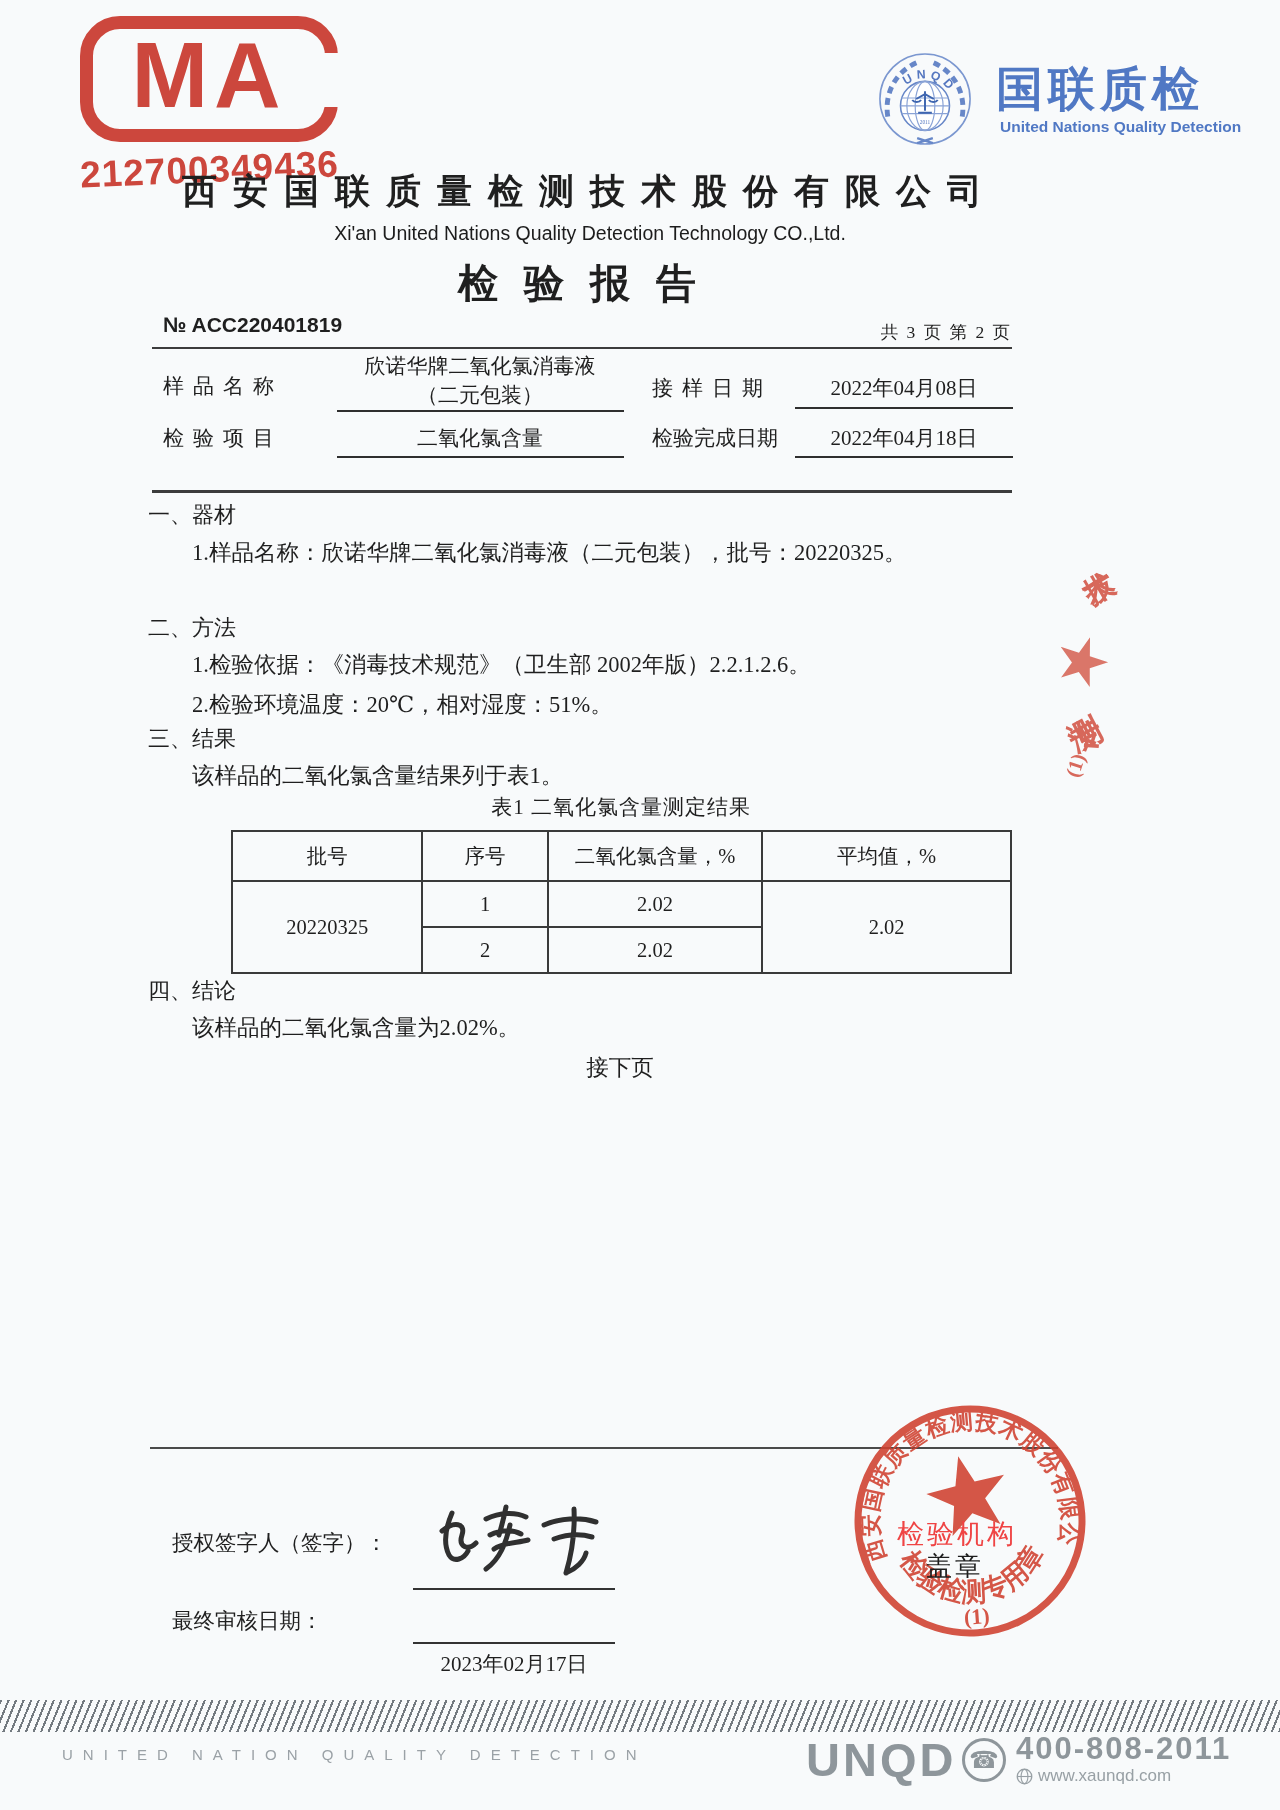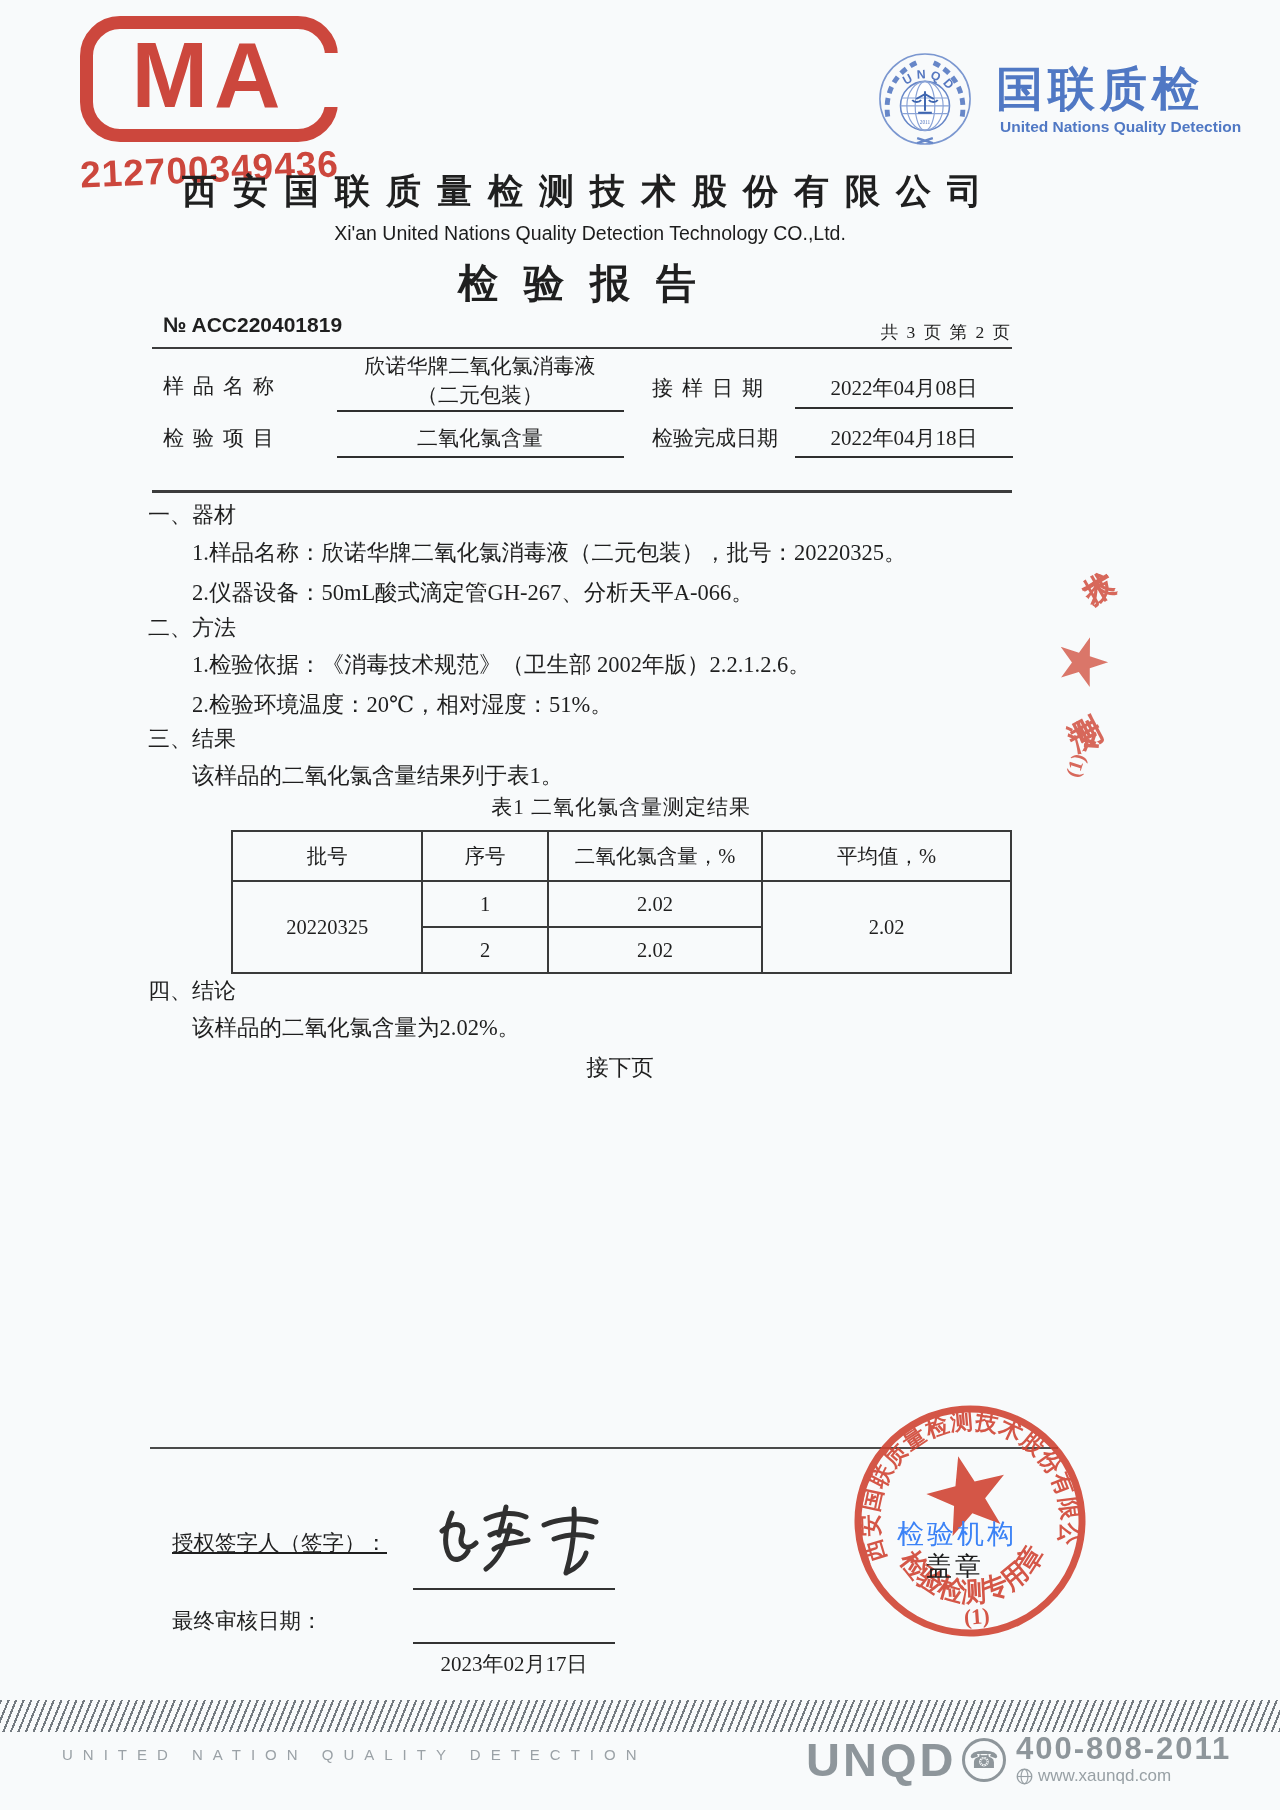--- a/index.html
+++ b/index.html
@@ -59,30 +59,30 @@
   table.rtable td{height:44px;}
 
   
   .side-stamp{left:1030px;top:552px;width:100px;height:250px;color:#cf4434;}
   .side-frag{position:absolute;writing-mode:vertical-rl;font-weight:700;color:#cf4434;opacity:.8;}
   .side-star{position:absolute;background:#d04a38;opacity:.75;
      clip-path:polygon(50% 0%,61% 35%,98% 35%,68% 57%,79% 91%,50% 70%,21% 91%,32% 57%,2% 35%,39% 35%);}
   .side-num{position:absolute;font-size:20px;font-weight:700;color:#cf4434;opacity:.8;}
 
   
-  .sig-label{left:172px;top:1528px;font-size:21.5px;text-decoration:underline;}
+  .sig-label{left:172px;top:1528px;font-size:21.5px;}
   .sig-svg{left:428px;top:1496px;width:190px;height:84px;}
   .sig-uline{left:413px;top:1588px;width:202px;height:2px;background:#333;}
   .date-label{left:172px;top:1606px;font-size:21.5px;}
   .date-val{left:413px;top:1606px;width:202px;text-align:center;font-size:21px;margin-top:44px;}
   .date-uline{left:413px;top:1642px;width:202px;height:2px;background:#333;}
 
   
   .stamp-svg{left:845px;top:1396px;width:250px;height:250px;opacity:.88;transform:rotate(-4deg);}
-  .agency1{left:897px;top:1516px;font-size:27px;letter-spacing:3px;color:#3b82f6;z-index:1;text-align:center;}
+  .agency1{left:897px;top:1516px;font-size:27px;letter-spacing:3px;color:#ef4444;z-index:1;text-align:center;}
   .agency2{left:926px;top:1549px;font-size:26px;letter-spacing:3px;color:#1d1d1d;z-index:1;}
 
   
   .hatch{left:0;top:1700px;width:1280px;height:32px;
      background:repeating-linear-gradient(112deg,#737a80 0px,#737a80 2px,rgba(0,0,0,0) 2px,rgba(0,0,0,0) 7px);}
   .tagline{left:62px;top:1746px;font-family:"Liberation Sans","DejaVu Sans",sans-serif;
      font-size:15px;letter-spacing:10px;color:#9aa1a6;}
   .f-brand{left:806px;top:1732px;font-family:"Liberation Sans","DejaVu Sans",sans-serif;
      font-weight:600;font-size:47px;color:#8e969b;letter-spacing:3px;}
   .phone-badge{left:962px;top:1738px;width:38px;height:38px;border:3px solid #8e969b;border-radius:50%;
@@ -151,21 +151,20 @@
   <div class="abs ival" style="left:335px;top:424px;width:290px;">二氧化氯含量</div>
   <div class="abs uline" style="left:337px;top:456px;width:287px;"></div>
   <div class="abs ilabel2" style="left:652px;top:424px;">检验完成日期</div>
   <div class="abs ival" style="left:795px;top:424px;width:218px;">2022年04月18日</div>
   <div class="abs uline" style="left:795px;top:456px;width:218px;"></div>
 
   <div class="abs rule rule2"></div>
 
   <div class="abs sec-h" style="left:148px;top:500px;">一、器材</div>
   <div class="abs sec-line" style="left:192px;top:537px;">1.样品名称：欣诺华牌二氧化氯消毒液（二元包装），批号：20220325。</div>
-  <div class="abs sec-line" style="left:192px;top:577px;">2.仪器设备：50mL酸式滴定管GH-267、分析天平A-066。</div>
 
   <div class="abs sec-h" style="left:148px;top:613px;">二、方法</div>
   <div class="abs sec-line" style="left:192px;top:649px;">1.检验依据：《消毒技术规范》（卫生部 2002年版）2.2.1.2.6。</div>
   <div class="abs sec-line" style="left:192px;top:689px;">2.检验环境温度：20℃，相对湿度：51%。</div>
 
   <div class="abs sec-h" style="left:148px;top:724px;">三、结果</div>
   <div class="abs sec-line" style="left:192px;top:760px;">该样品的二氧化氯含量结果列于表1。</div>
 
   <div class="abs rtable-caption">表1  二氧化氯含量测定结果</div>
   <table class="rtable">

